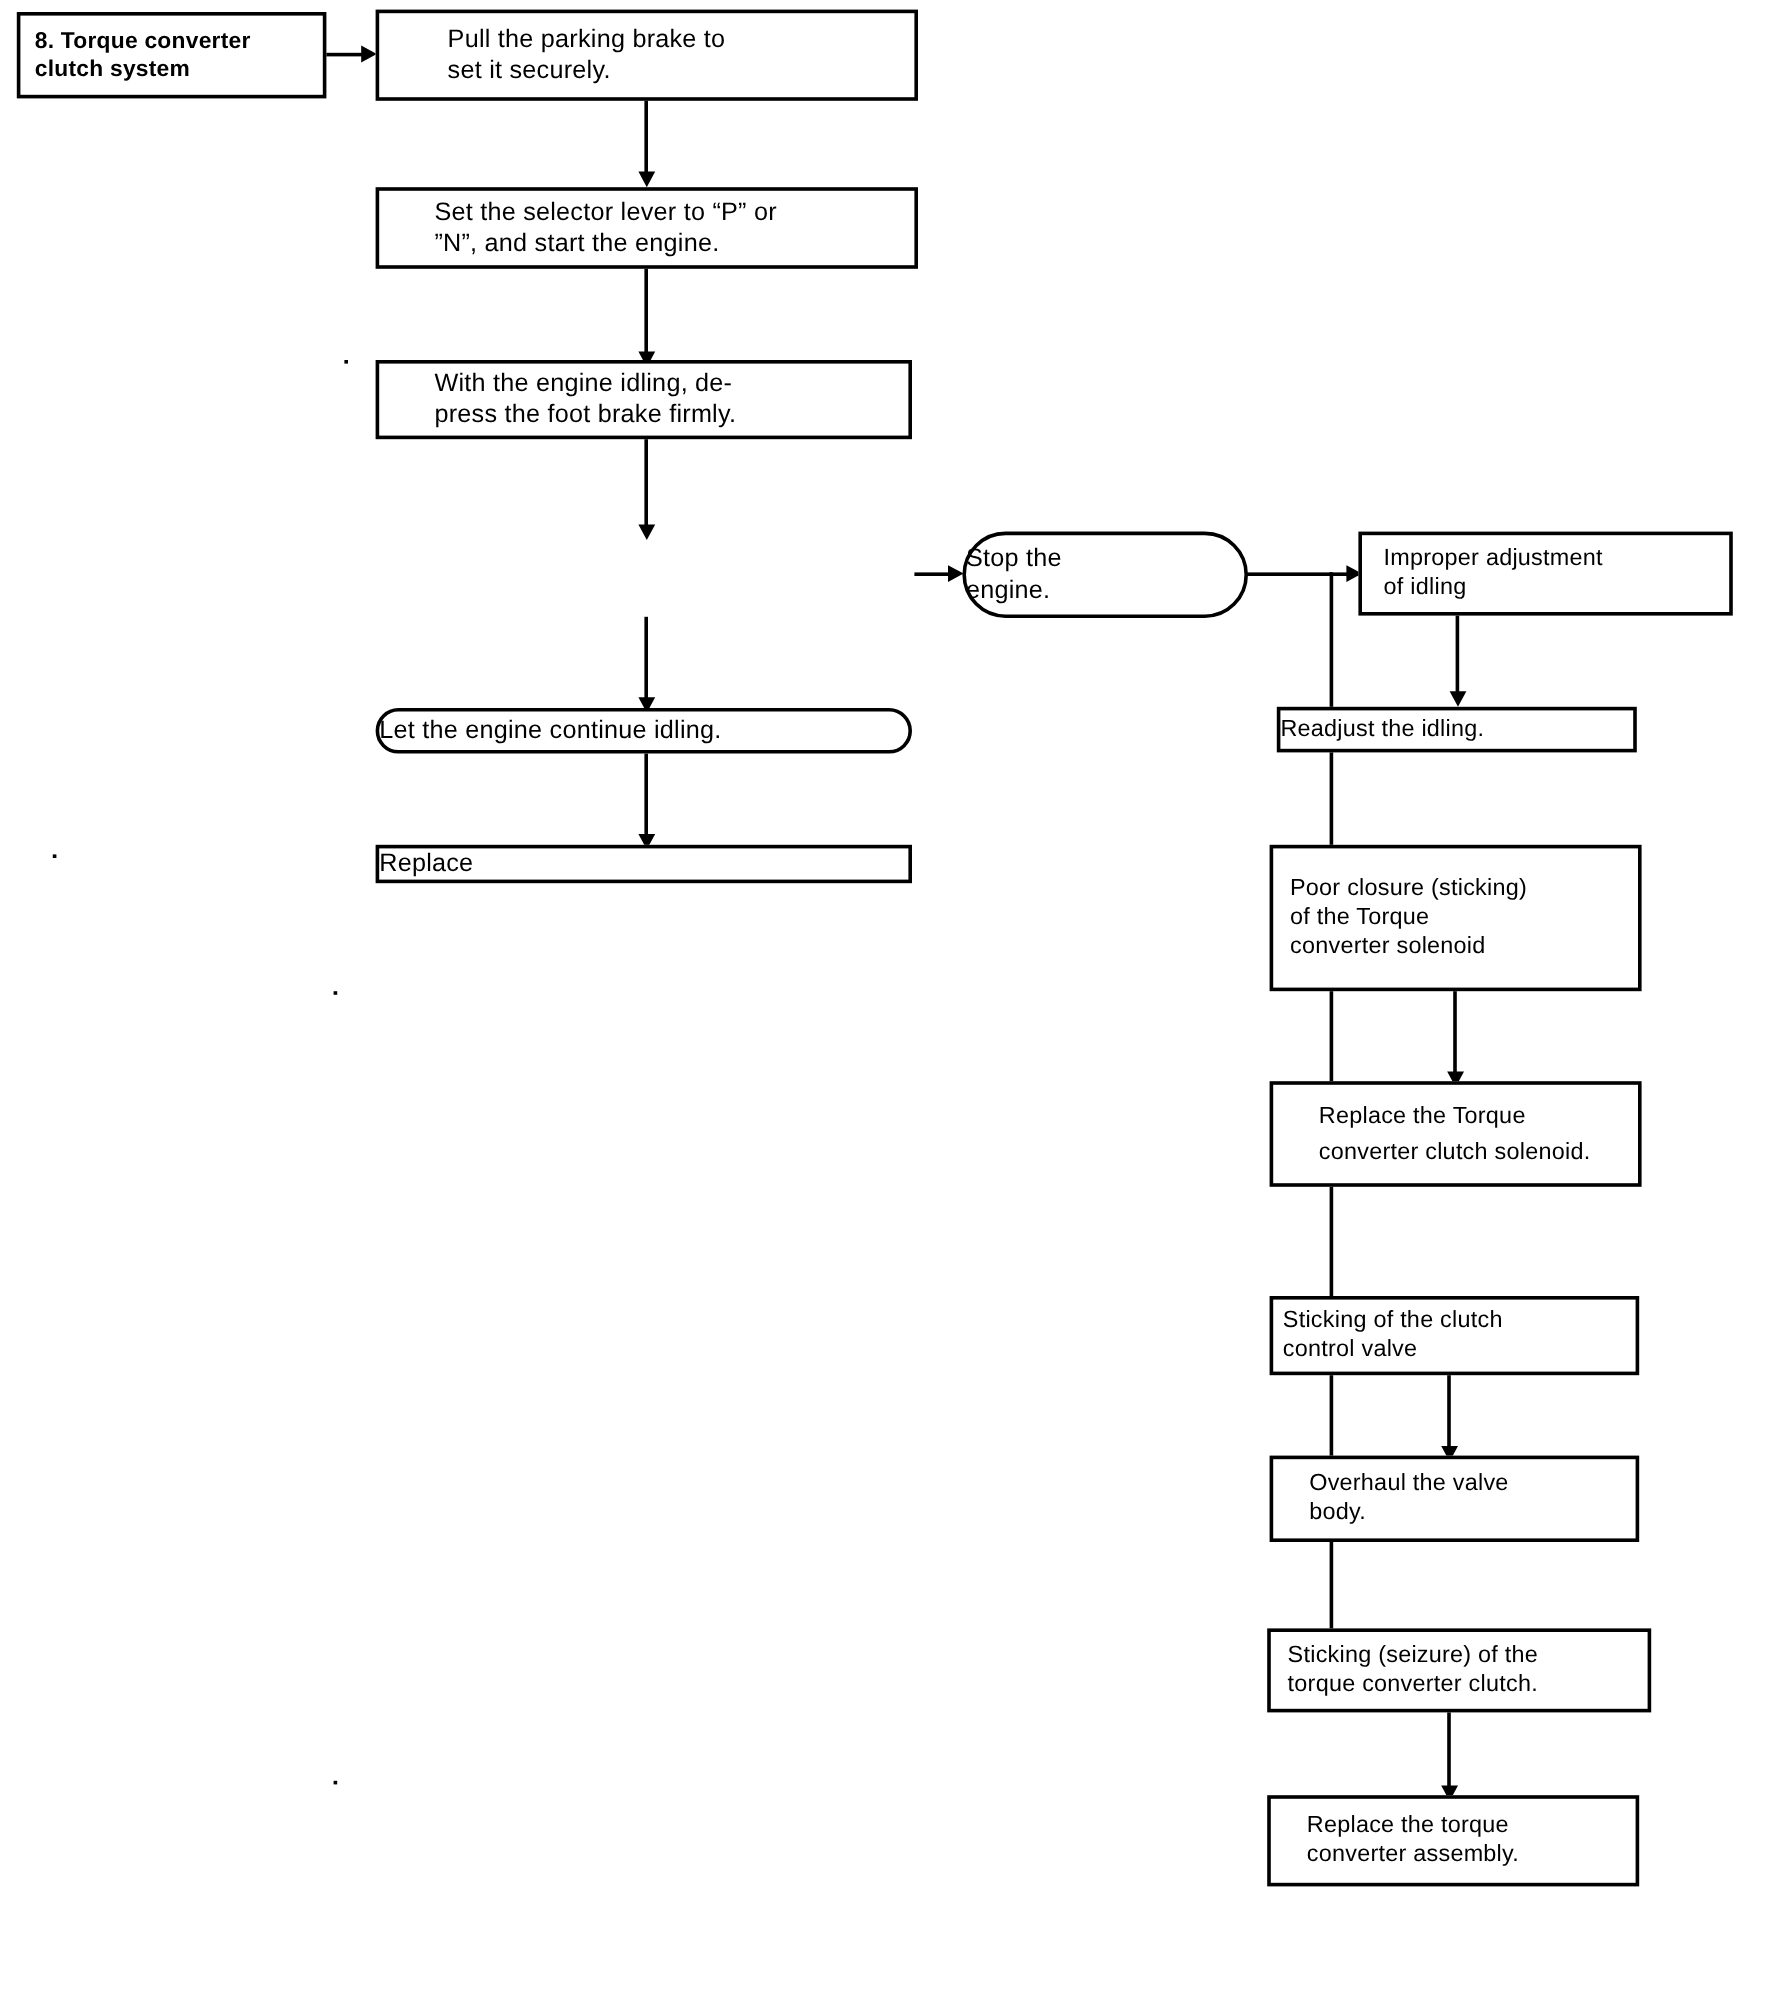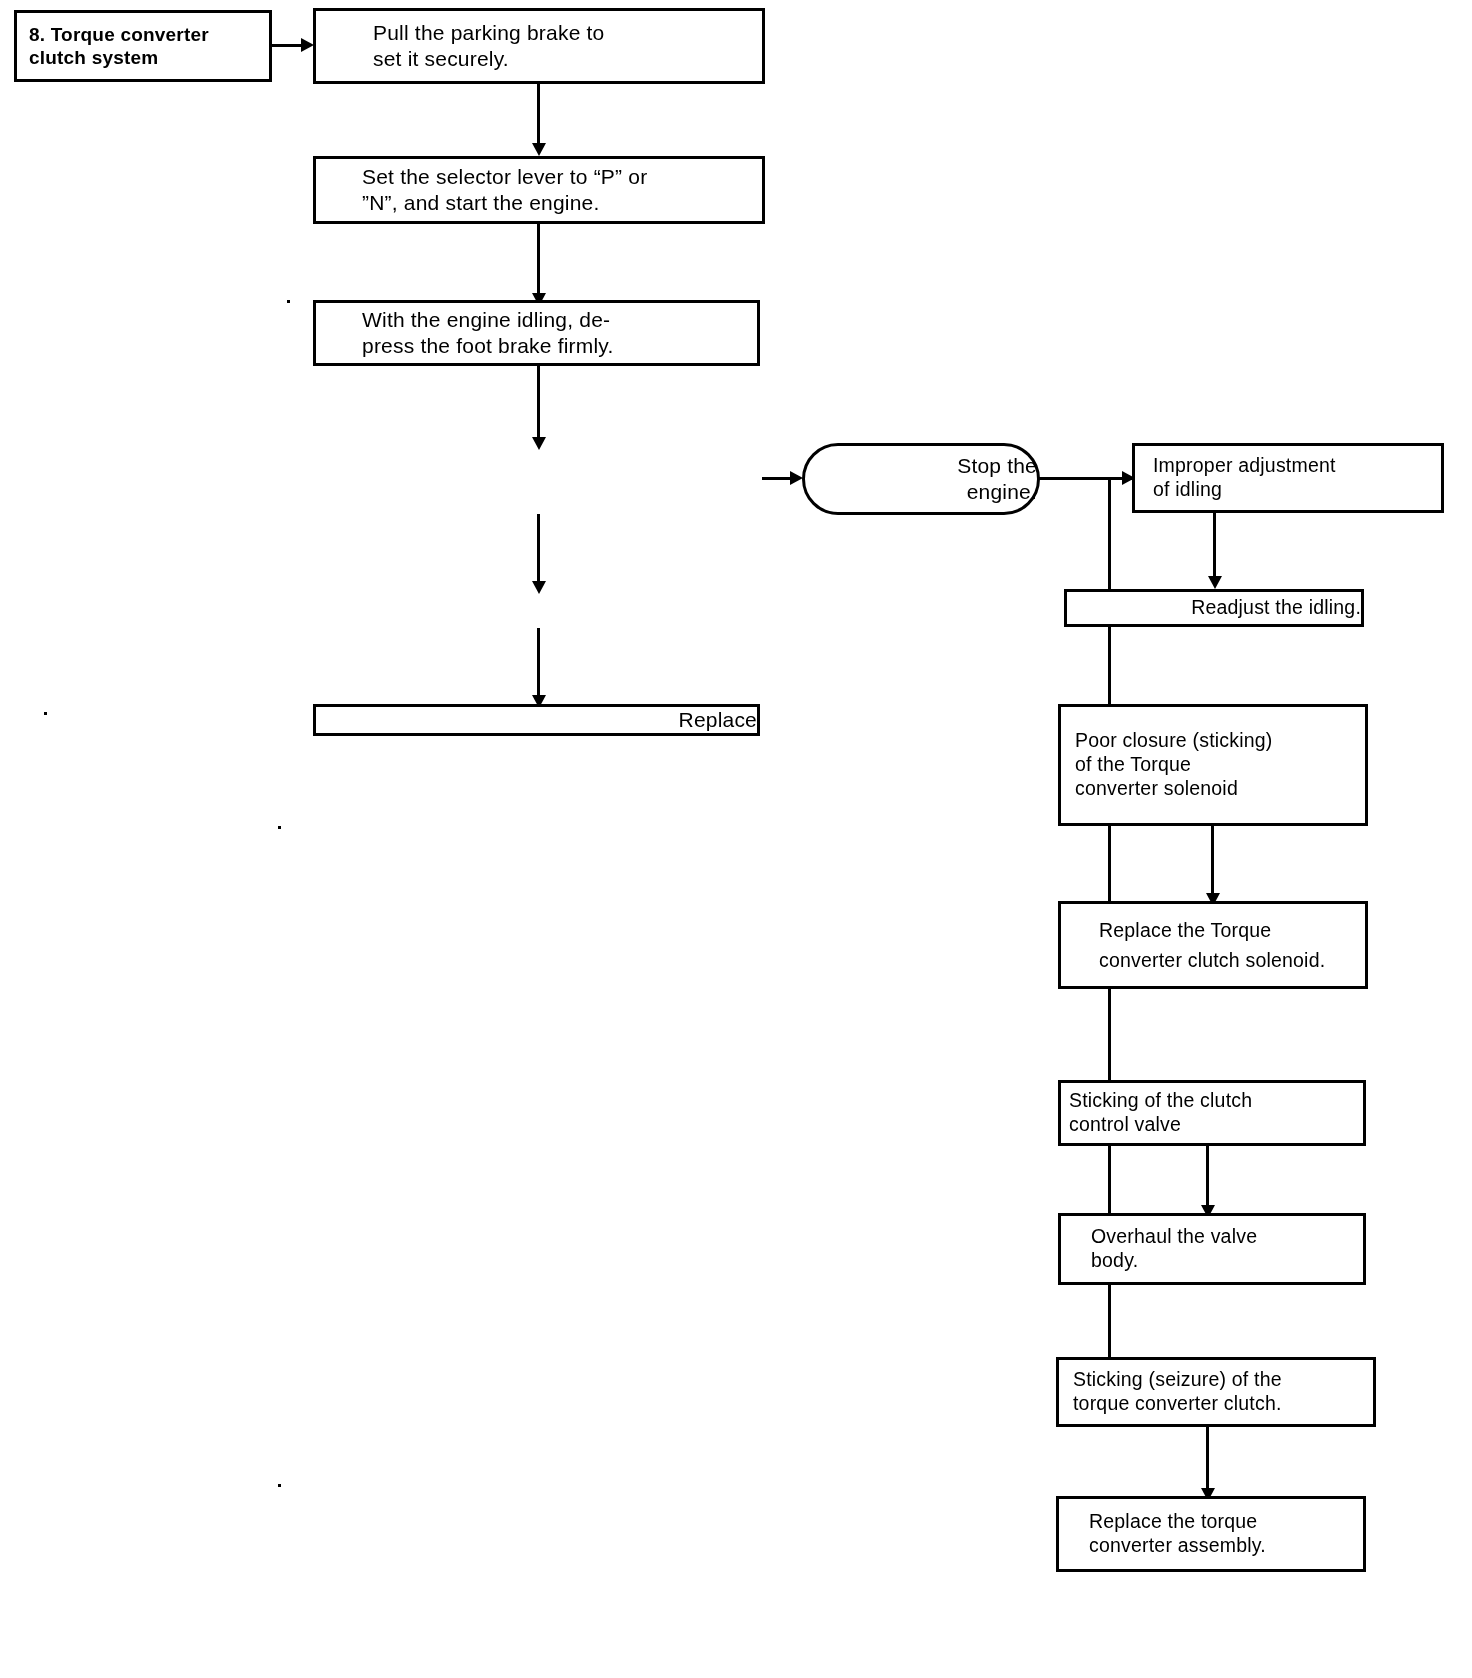--- a/index.html
+++ b/index.html
@@ -46,21 +46,21 @@
   .pad-l {
     padding-left: 57px;
     padding-right: 10px;
   }
   .pad-l-sm {
     padding-left: 20px;
     padding-right: 10px;
   }
   .center {
     justify-content: center;
-    text-align: right;
+    text-align: left;
   }
   .fs21 { font-size: 21px; }
   .fs195 { font-size: 19.5px; }
 
   
   .stadium {
     border: 3px solid #000000;
     border-radius: 999px;
   }
   
@@ -149,20 +149,23 @@
   <div class="arrow-right" style="left:790px; top:471px;"></div>
 
   <div class="node stadium center fs21" style="left:802px; top:443px; width:238px; height:72px;">
     <span class="txt">Stop  the
 engine.</span>
   </div>
 
   <div class="vline" style="left:537px; top:514px; height:72px;"></div>
   <div class="arrow-down" style="left:532px; top:581px;"></div>
 
+  <div class="node stadium center fs21" style="left:313px; top:590px; width:447px; height:38px;">
+    <span class="txt">Let  the  engine  continue  idling.</span>
+  </div>
 
   <div class="vline" style="left:537px; top:628px; height:72px;"></div>
   <div class="arrow-down" style="left:532px; top:695px;"></div>
 
   <div class="node rect center fs21" style="left:313px; top:704px; width:447px; height:32px;">
     <span class="txt">Replace</span>
   </div>
 
   <div class="speck" style="left:44px; top:712px;"></div>
   <div class="speck" style="left:278px; top:826px;"></div>

